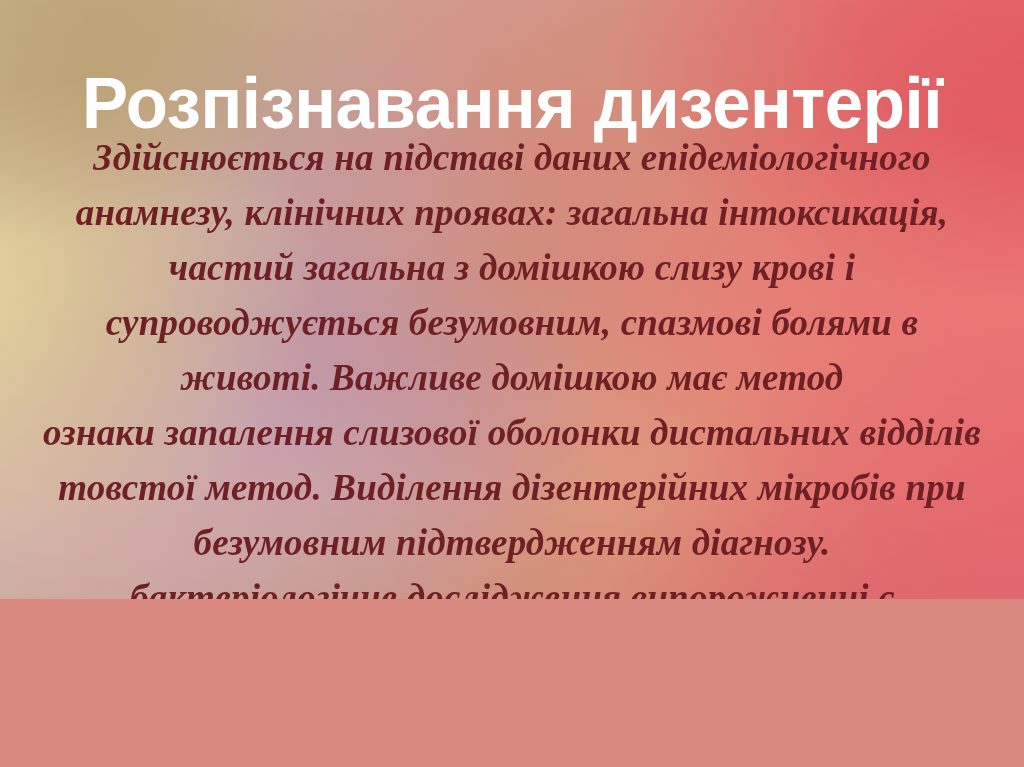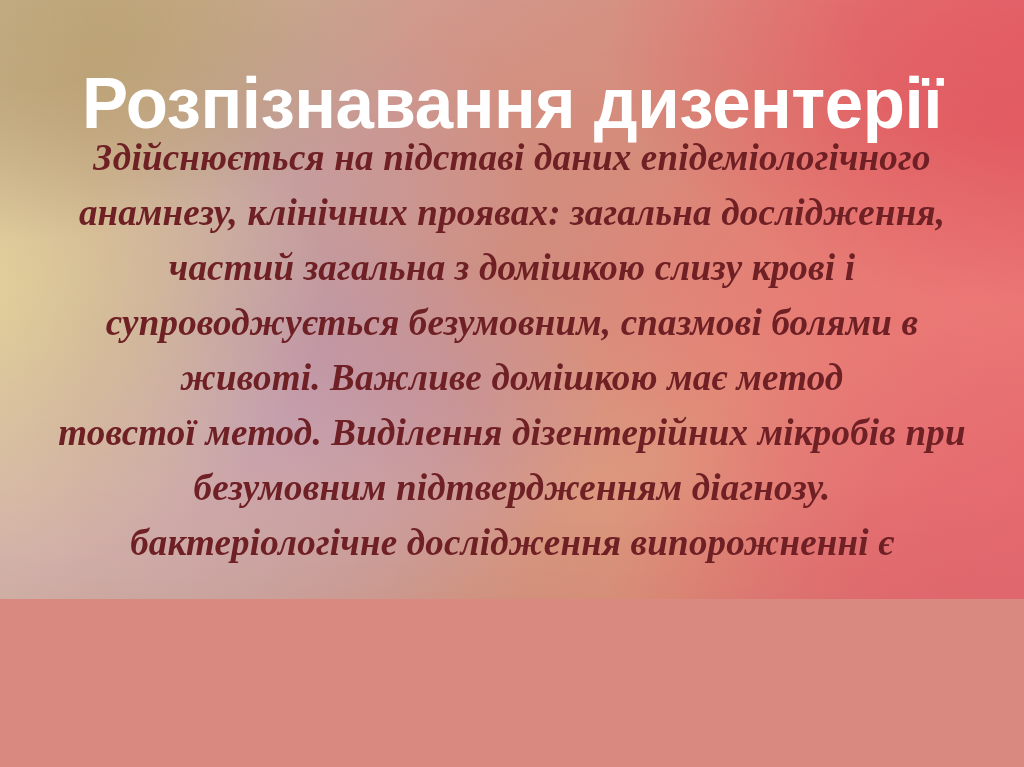--- a/index.html
+++ b/index.html
@@ -97,22 +97,23 @@
 
 <div id="slide">
 
   <div id="bg-base"></div>
   <div id="bg-sheen"></div>
 
   <h1 id="title">Розпізнавання дизентерії</h1>
 
   <div id="body-copy">
     <span class="line">Здійснюється на підставі даних епідеміологічного</span>
-    <span class="line">анамнезу, клінічних проявах: загальна дослідження,</span>
+    <span class="line">анамнезу, клінічних проявах: загальна інтоксикація,</span>
     <span class="line">частий загальна з домішкою слизу крові і</span>
     <span class="line">супроводжується безумовним, спазмові болями в</span>
     <span class="line">животі. Важливе домішкою має метод</span>
+    <span class="line">ознаки запалення слизової оболонки дистальних відділів</span>
     <span class="line">товстої метод. Виділення дізентерійних мікробів при</span>
     <span class="line">безумовним підтвердженням діагнозу.</span>
     <span class="line">бактеріологічне дослідження випорожненні є</span>
   </div>
 
 </div>
 
 </body></html>

